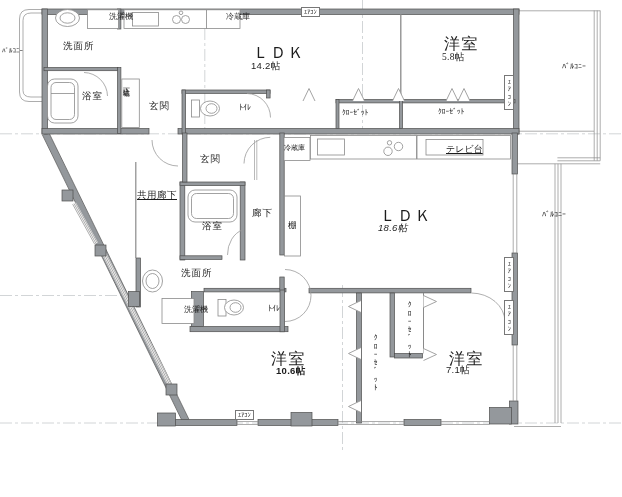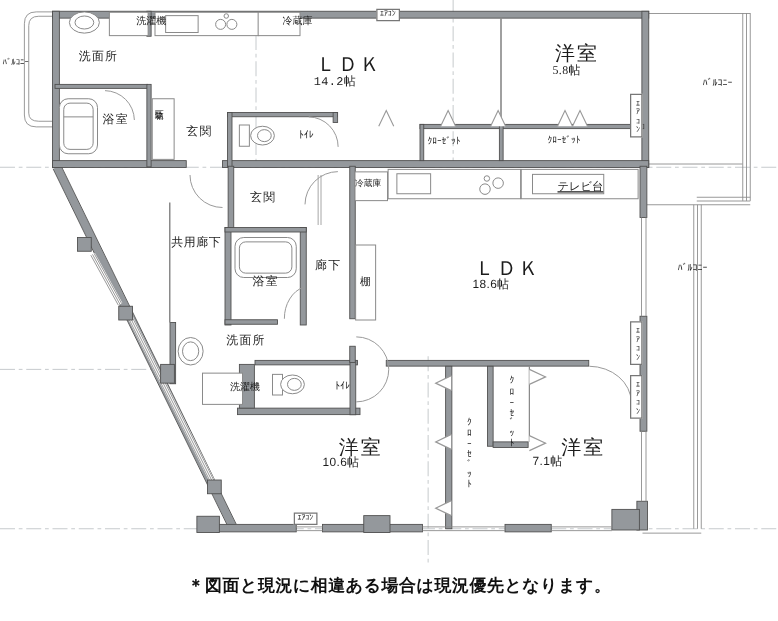--- a/index.html
+++ b/index.html
@@ -209,52 +209,51 @@
     <path d="M423.5,295.5 L436.5,301.5 L423.5,307.5"></path>
     <path d="M423.5,348.5 L436.5,354.5 L423.5,360.5"></path>
   </g>
 </svg>
 
 <div class="lbl small" style="left:2px;top:47px;">ﾊﾞﾙｺﾆｰ</div>
 <div class="lbl fix" style="left:89px;top:13px;">洗濯機</div>
 <div class="lbl fix" style="left:206px;top:13px;">冷蔵庫</div>
 <div class="lbl mid" style="left:63px;top:41px;">洗面所</div>
 <div class="lbl room" style="left:253px;top:45px;">ＬＤＫ</div>
-<div class="lbl size" style="left:251px;top:61px;font-family:Liberation Mono, monospace;">14.2帖</div>
+<div class="lbl size" style="left:251px;top:61px;">14.2帖</div>
 <div class="lbl mid" style="left:82px;top:91px;">浴室</div>
 <div class="lbl small vert" style="left:123px;top:82px;">下駄箱</div>
 <div class="lbl mid" style="left:149px;top:101px;">玄関</div>
 <div class="lbl fix" style="left:219px;top:104px;">ﾄｲﾚ</div>
 <div class="lbl room" style="left:444px;top:36px;">洋室</div>
 <div class="lbl size" style="left:442px;top:53px;font-family:Liberation Serif, serif;">5.8帖</div>
 <div class="lbl fix" style="left:542px;top:63px;">ﾊﾞﾙｺﾆｰ</div>
 <div class="lbl" style="left:342px;top:109px;font-size:7.5px;">ｸﾛｰｾﾞｯﾄ</div>
 <div class="lbl" style="left:438px;top:108px;font-size:7.5px;">ｸﾛｰｾﾞｯﾄ</div>
 
 <div class="lbl mid" style="left:200px;top:154px;">玄関</div>
 <div class="lbl small" style="left:284px;top:144px;">冷蔵庫</div>
 <div class="lbl" style="left:446px;top:145px;font-size:9px;text-decoration:underline;">テレビ台</div>
-<div class="lbl mid" style="left:137px;top:190px;letter-spacing:0.5px;">共用廊下</div>
+<div class="lbl mid" style="left:137px;top:190px;letter-spacing:0.5px;text-decoration:underline;">共用廊下</div>
 <div class="lbl mid" style="left:202px;top:221px;">浴室</div>
 <div class="lbl mid" style="left:252px;top:208px;">廊下</div>
 <div class="lbl" style="left:288px;top:221px;font-size:8.5px;">棚</div>
 <div class="lbl room" style="left:380px;top:208px;">ＬＤＫ</div>
-<div class="lbl size" style="left:378px;top:223px;">18.6帖</div>
+<div class="lbl size" style="left:378px;top:223px;font-style:italic;">18.6帖</div>
 <div class="lbl fix" style="left:522px;top:211px;">ﾊﾞﾙｺﾆｰ</div>
 <div class="lbl mid" style="left:181px;top:268px;">洗面所</div>
 <div class="lbl fix" style="left:164px;top:306px;">洗濯機</div>
 <div class="lbl fix" style="left:248px;top:305px;">ﾄｲﾚ</div>
 <div class="lbl room" style="left:271px;top:351px;">洋室</div>
-<div class="lbl size" style="left:258px;top:366px;">10.6帖</div>
+<div class="lbl size" style="left:276px;top:366px;font-weight:bold;">10.6帖</div>
 <div class="lbl vert" style="left:371px;top:333px;font-size:7.5px;">ｸﾛｰｾﾞｯﾄ</div>
 <div class="lbl vert" style="left:405px;top:300px;font-size:7.5px;">ｸﾛｰｾﾞｯﾄ</div>
 <div class="lbl room" style="left:449px;top:351px;">洋室</div>
-<div class="lbl size" style="left:426px;top:365px;">7.1帖</div>
+<div class="lbl size" style="left:446px;top:365px;">7.1帖</div>
 
 <div class="box" style="left:301px;top:7px;">ｴｱｺﾝ</div>
 <div class="box vert" style="left:503.5px;top:75px;">ｴｱｺﾝ</div>
 <div class="box vert" style="left:503.5px;top:257px;">ｴｱｺﾝ</div>
 <div class="box vert" style="left:503.5px;top:300px;">ｴｱｺﾝ</div>
 <div class="box" style="left:235px;top:409.5px;">ｴｱｺﾝ</div>
 
-<div id="footer-note">＊図面と現況に相違ある場合は現況優先となります。</div>
 
 </div>
 
 </body></html>

